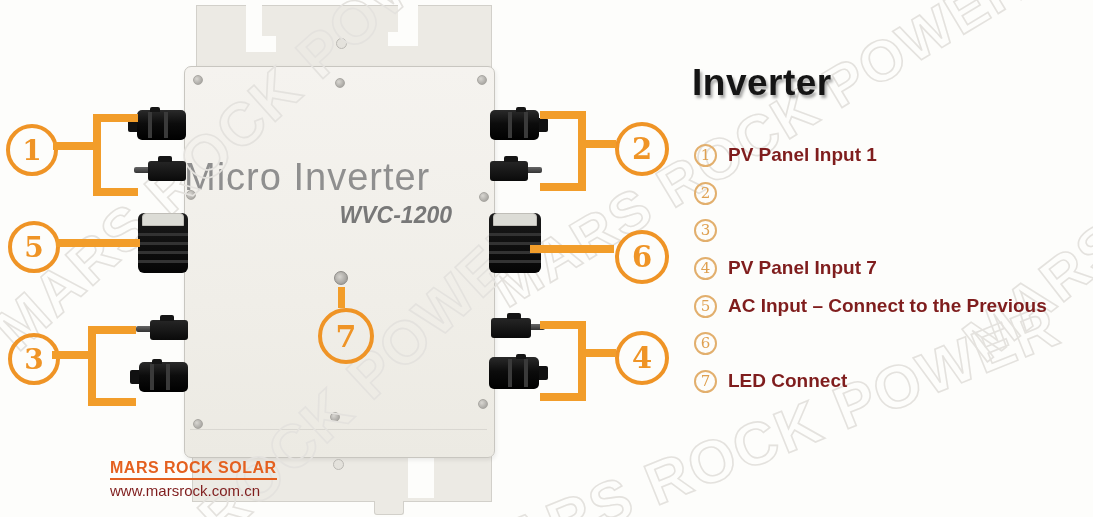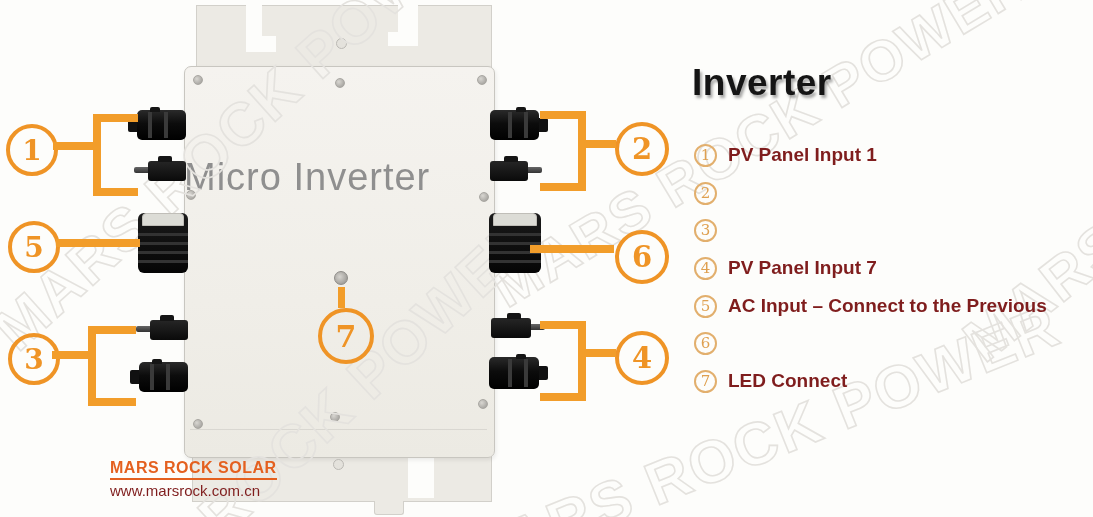--- a/index.html
+++ b/index.html
@@ -110,20 +110,21 @@
   <div class="screw" style="left:477px;top:75px;"></div>
   <div class="screw" style="left:186px;top:190px;"></div>
   <div class="screw" style="left:479px;top:192px;"></div>
   <div class="screw" style="left:193px;top:419px;"></div>
   <div class="screw" style="left:330px;top:412px;"></div>
   <div class="screw" style="left:478px;top:399px;"></div>
 
   <div class="led"></div>
 
   <div class="mi-title">Micro Inverter</div>
+  <div class="mi-model">WVC-1200</div>
 
   <div class="cn" style="left:128px;top:110px;width:58px;height:30px;">
     <div class="part nose" style="left:0;top:8px;width:12px;height:14px;"></div>
     <div class="part fbody" style="left:9px;top:0;width:49px;height:30px;"></div>
     <div class="part tab" style="left:22px;top:-3px;width:10px;height:5px;"></div>
     <div class="part groove" style="left:20px;top:2px;height:26px;"></div>
     <div class="part groove" style="left:36px;top:2px;height:26px;"></div>
   </div>
   <div class="cn" style="left:134px;top:158px;width:52px;height:26px;">
     <div class="part pin" style="left:0;top:9px;width:16px;height:6px;"></div>

